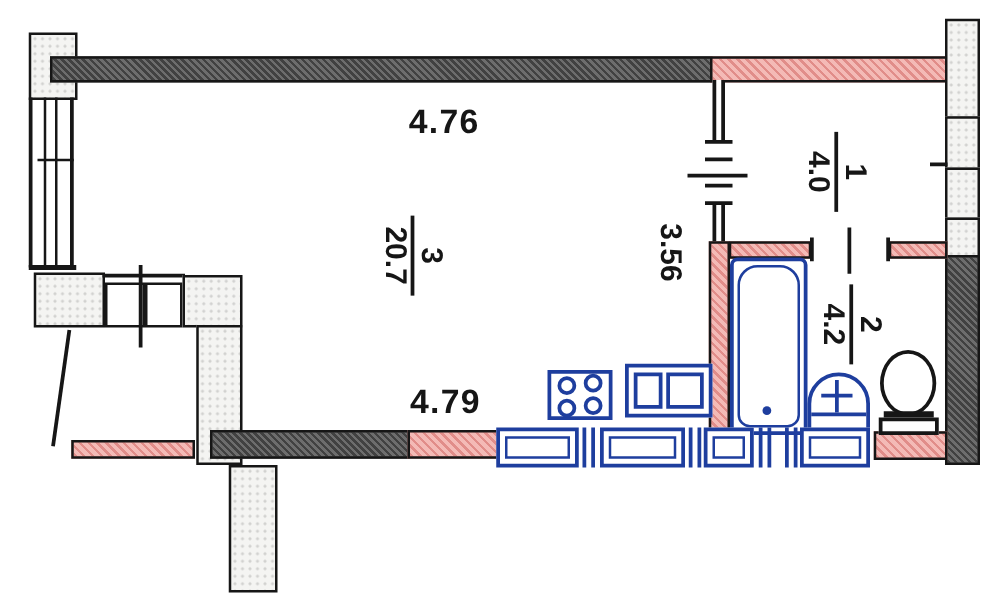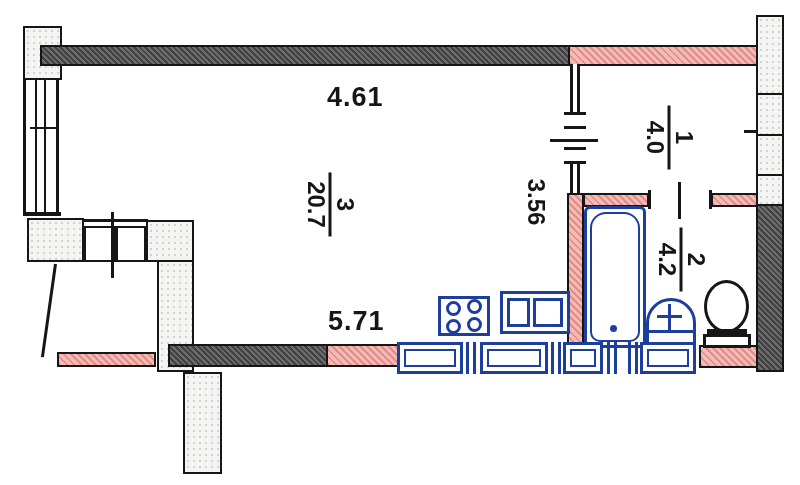--- a/index.html
+++ b/index.html
@@ -120,22 +120,22 @@
 
   <div class="blue" style="left:646px;top:298px;width:50px;height:50px;border-radius:26px 26px 6px 6px;z-index:5;"></div>
   <div class="btick" style="left:649px;top:330px;width:44px;height:3px;z-index:5;"></div>
   <div class="btick" style="left:668px;top:304px;width:3px;height:26px;z-index:5;"></div>
   <div class="btick" style="left:657px;top:315px;width:25px;height:3px;z-index:5;"></div>
 
   <div class="abs" style="left:704px;top:280px;width:45px;height:53px;border:3px solid #161616;border-radius:50%;background:#fff;z-index:5;"></div>
   <div class="line" style="left:707px;top:329px;width:40px;height:6px;z-index:5;"></div>
   <div class="abs" style="left:703px;top:334px;width:48px;height:14px;border:3px solid #161616;background:#fff;z-index:5;"></div>
 
-  <div class="dim" style="left:327px;top:82px;">4.61</div>
-  <div class="dim" style="left:328px;top:306px;">5.71</div>
+  <div class="dim" style="left:327px;top:82px;">4.76</div>
+  <div class="dim" style="left:328px;top:306px;">4.79</div>
   <div class="dim36" style="left:500px;top:188px;">3.56</div>
 
   <div class="rlabel" style="left:298px;top:177px;">
     <span class="num">3</span>
     <span class="den">20.7</span>
   </div>
   <div class="rlabel" style="left:637px;top:110px;">
     <span class="num">1</span>
     <span class="den">4.0</span>
   </div>

